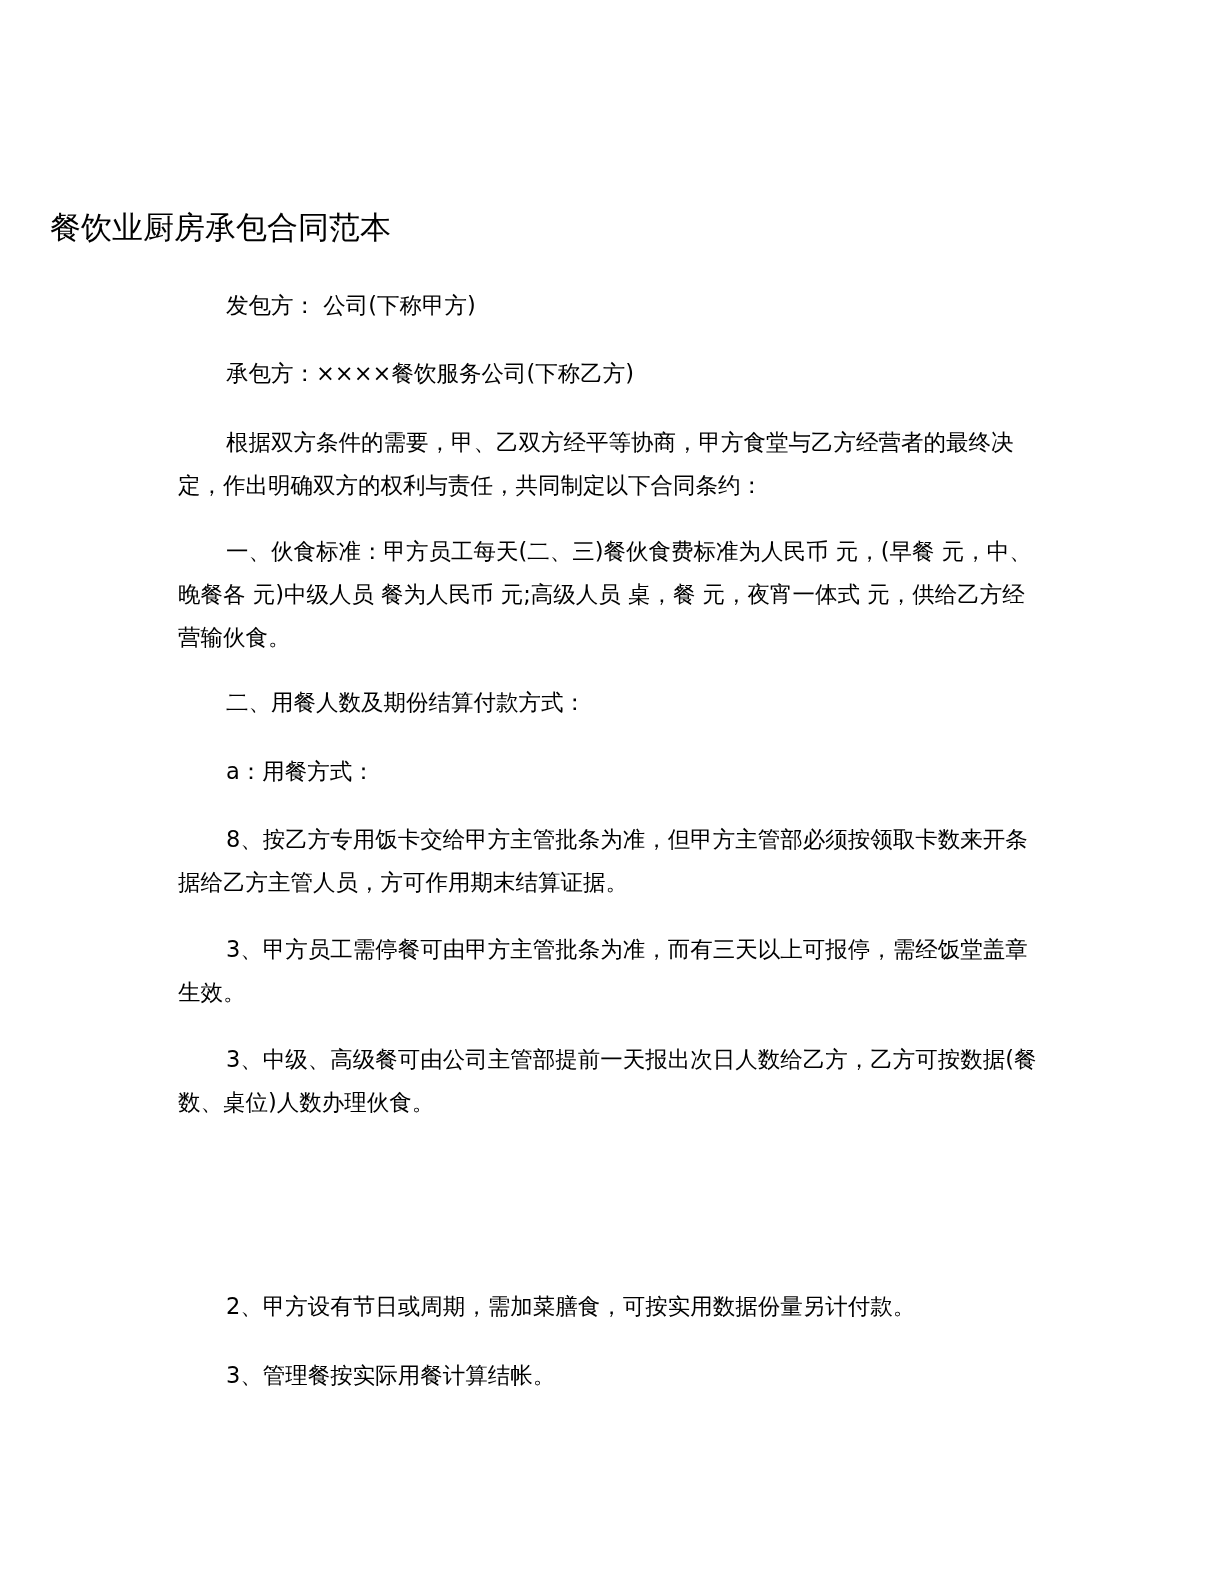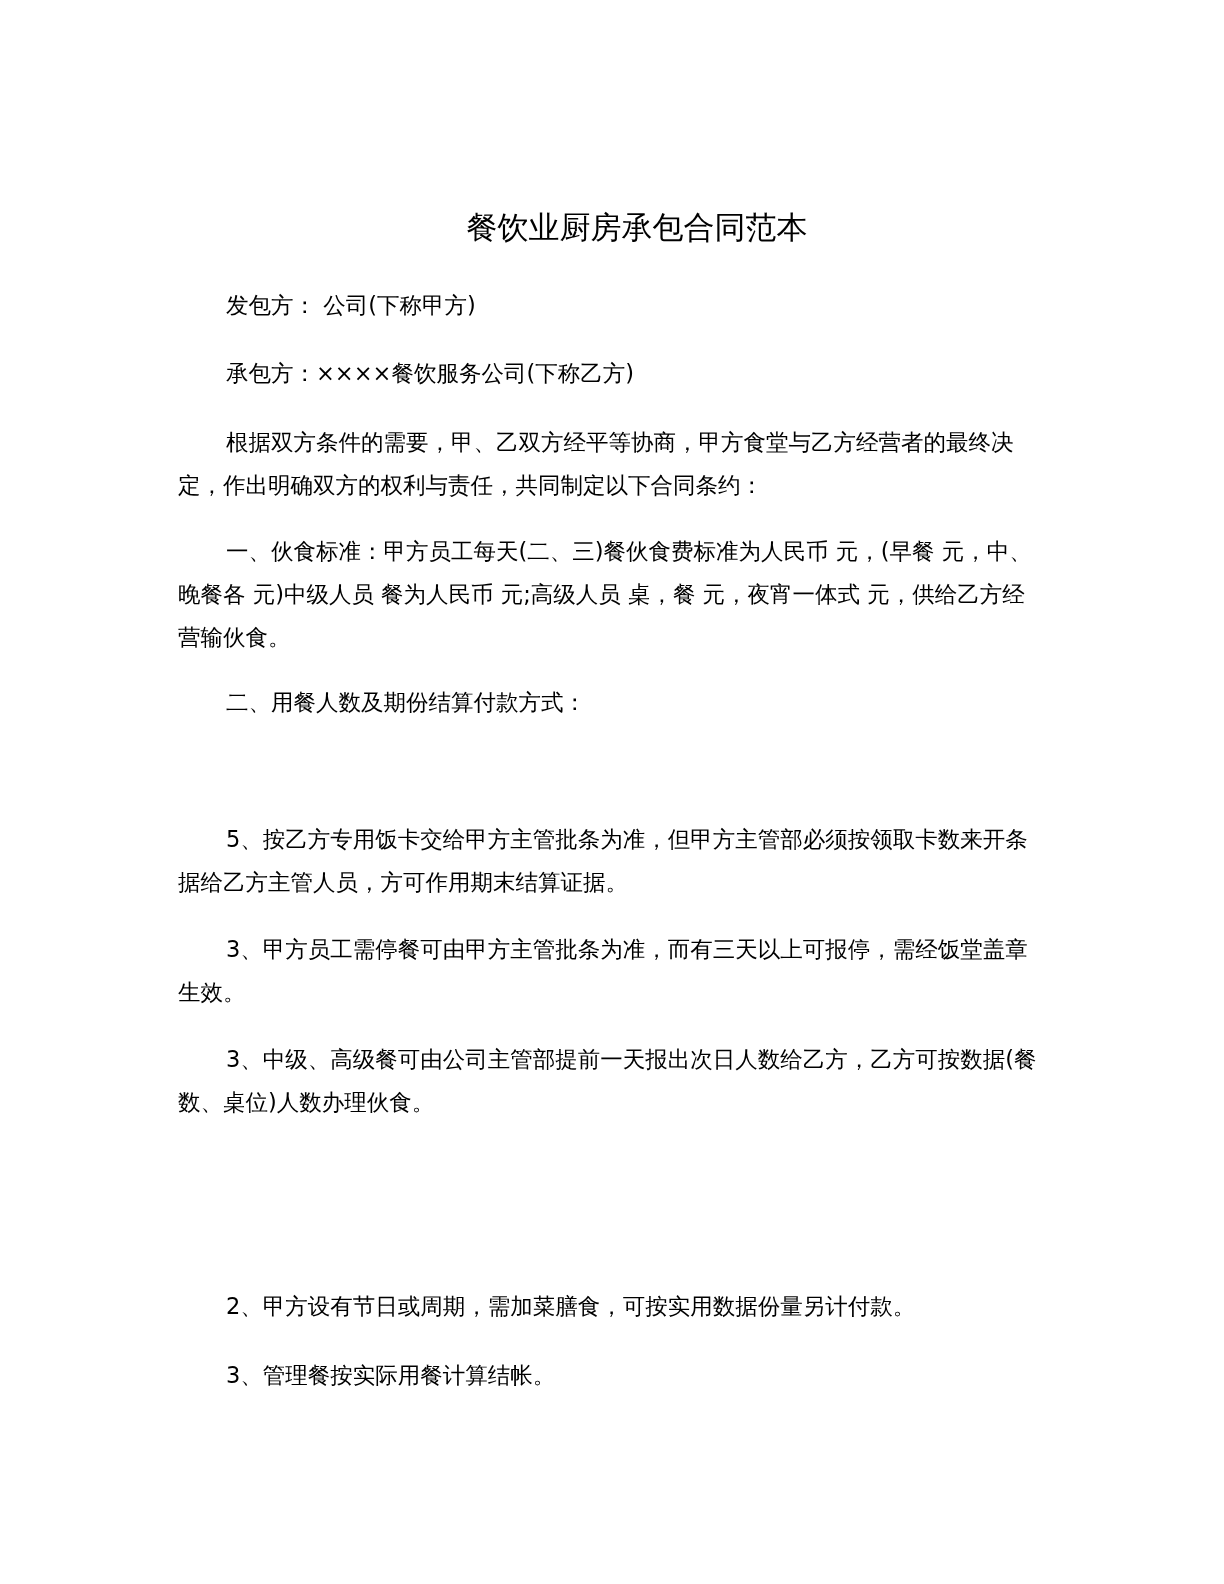--- a/index.html
+++ b/index.html
@@ -21,21 +21,21 @@
       top: 0;
       width: 1224px;
       height: 1584px;
       background: #ffffff;
     }
     .title {
       position: absolute;
       left: 0;
       width: 1224px;
       top: 204px;
-      text-align: center;
+      text-align: left;
       font-size: 31px;
       line-height: 46px;
       letter-spacing: 0px;
       padding-left: 50px;
       box-sizing: border-box;
     }
     .para {
       position: absolute;
       left: 178px;
       width: 860px;
@@ -51,18 +51,19 @@
 <body>
 
 <div class="page">
   <div class="title">餐饮业厨房承包合同范本</div>
 
   <p class="para" style="top:352px">承包方：××××餐饮服务公司(下称乙方)</p>
   <p class="para" style="top:284px">发包方： 公司(下称甲方)</p>
   <p class="para" style="top:421px">根据双方条件的需要，甲、乙双方经平等协商，甲方食堂与乙方经营者的最终决定，作出明确双方的权利与责任，共同制定以下合同条约：</p>
   <p class="para" style="top:681px">二、用餐人数及期份结算付款方式：</p>
   <p class="para" style="top:530px">一、伙食标准：甲方员工每天(二、三)餐伙食费标准为人民币 元，(早餐 元，中、晚餐各 元)中级人员 餐为人民币 元;高级人员 桌，餐 元，夜宵一体式 元，供给乙方经营输伙食。</p>
-  <p class="para" style="top:818px">5、按乙方专用饭卡交给甲方主管批条为准，但甲方主管部必须按领取卡数来开条据给乙方主管人员，方可作用期末结算证据。</p>
+  <p class="para" style="top:750px">a：用餐方式：</p>
+  <p class="para" style="top:818px">8、按乙方专用饭卡交给甲方主管批条为准，但甲方主管部必须按领取卡数来开条据给乙方主管人员，方可作用期末结算证据。</p>
   <p class="para" style="top:928px">3、甲方员工需停餐可由甲方主管批条为准，而有三天以上可报停，需经饭堂盖章生效。</p>
   <p class="para" style="top:1038px">3、中级、高级餐可由公司主管部提前一天报出次日人数给乙方，乙方可按数据(餐数、桌位)人数办理伙食。</p>
   <p class="para" style="top:1285px">2、甲方设有节日或周期，需加菜膳食，可按实用数据份量另计付款。</p>
   <p class="para" style="top:1354px">3、管理餐按实际用餐计算结帐。</p>
 </div>
 
 </body></html>

